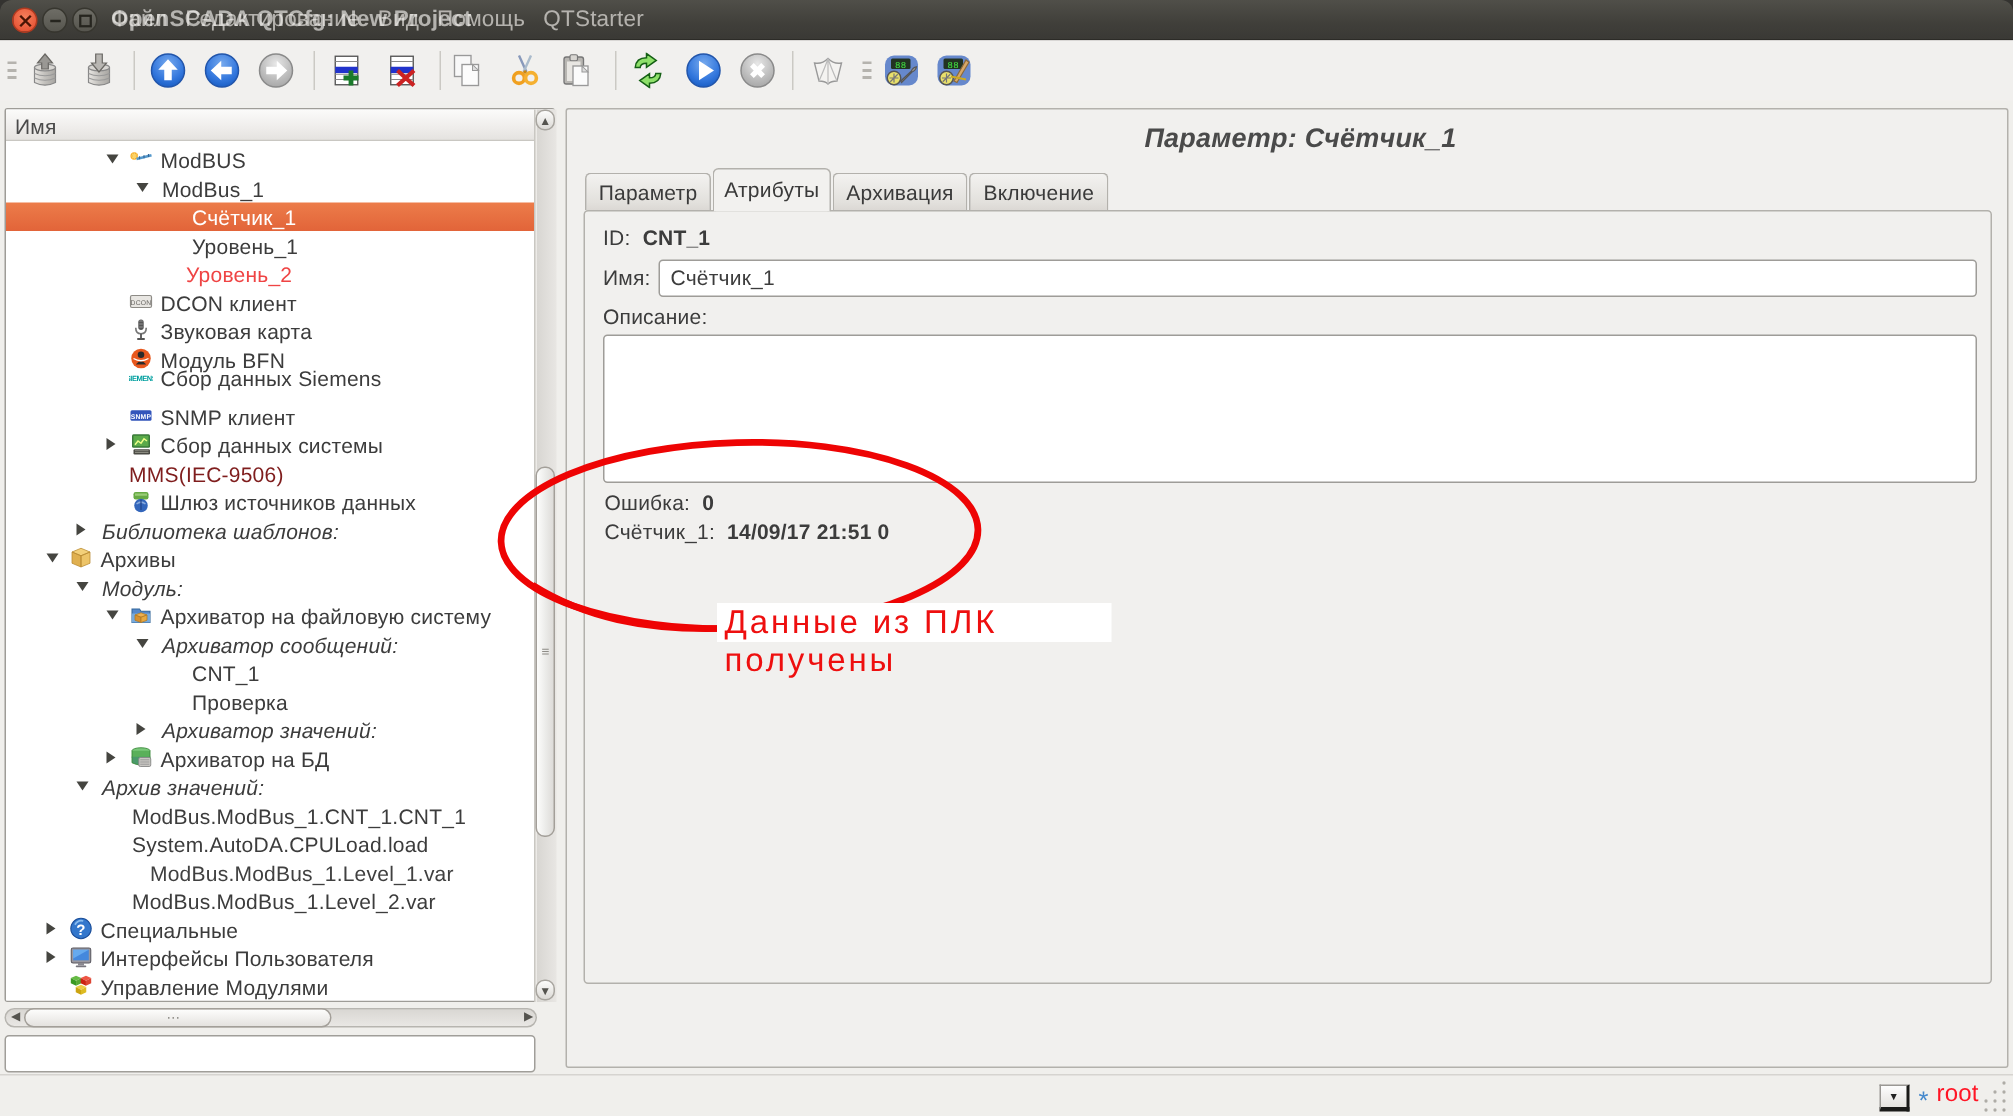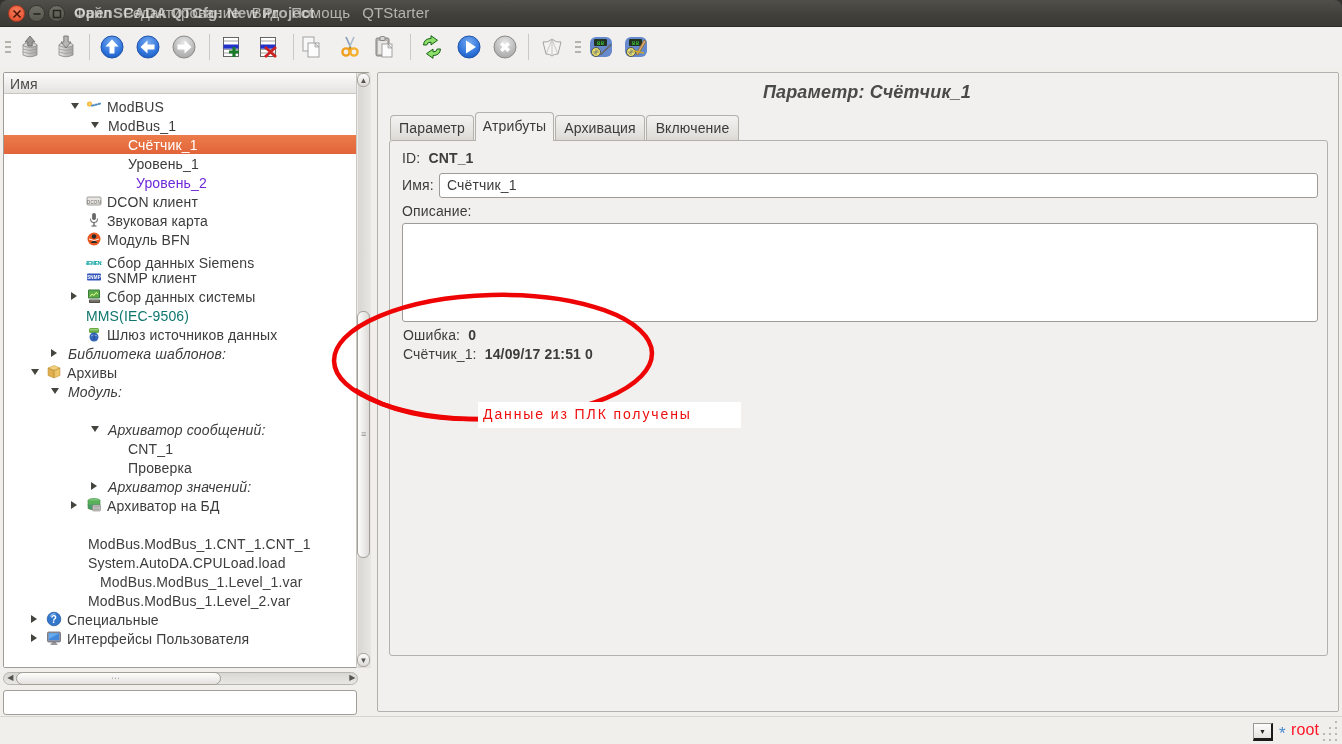--- a/index.html
+++ b/index.html
@@ -103,21 +103,21 @@
   background:linear-gradient(#fdfdfd,#e4e2de); border:1px solid #9a9894;
   border-right:2px solid #1a1a18; border-bottom:3px solid #1a1a18; font-size:7px;
   text-align:center; line-height:16px; color:#222; }
 #star { position:absolute; left:1279px; top:7px; color:#4488cc; font-size:17px; }
 #rootlbl { position:absolute; left:1291px; top:4px; color:#ff1525; font-size:16px; }
 #grip-rs { position:absolute; left:1320px; top:718px; width:20px; height:24px; z-index:11; }
 
 
 #annot { position:absolute; left:0; top:0; width:1342px; height:744px; z-index:9; pointer-events:none; }
 #redlabel { position:absolute; left:478px; top:402px; width:263px; height:26px; background:#fff;
-  color:#ee0f0f; font-size:14px; letter-spacing:1.9px; line-height:25px; text-align:left; padding-left:5px; z-index:10; }
+  color:#ee0f0f; font-size:22px; letter-spacing:1.9px; line-height:25px; text-align:left; padding-left:5px; z-index:10; }
 </style>
 </head>
 <body>
 
 <div style="position:absolute;left:0;top:0;width:1342px;height:14px;background:#343330;"></div>
 <div id="titlebar">
   <div class="btn" id="btn-close">
       <svg width="10" height="10" viewBox="0 0 10 10">
         <path d="M1.5 1.5 L8.5 8.5 M8.5 1.5 L1.5 8.5" stroke="#4a1505" stroke-width="1.6"></path>
       </svg>
@@ -273,21 +273,21 @@
         <div class="arrow arr-d" style="left:87px;"></div>
         <span class="tx" style="left:104px;color:#3c3c3c;">ModBus_1</span>
       </div>
       <div class="trow" style="top:41px;">
         <span class="tx" style="left:124px;color:#fff;">Счётчик_1</span>
       </div>
       <div class="trow" style="top:60px;">
         <span class="tx" style="left:124px;color:#3c3c3c;">Уровень_1</span>
       </div>
       <div class="trow" style="top:79px;">
-        <span class="tx" style="left:132px;color:#6d28d9;">Уровень_2</span>
+        <span class="tx" style="left:120px;color:#ef4444;">Уровень_2</span>
       </div>
       <div class="trow" style="top:98px;text-align:center;">
         <svg class="ticn" style="left:82px;" viewBox="0 0 16 16">
           <rect x="1" y="4" width="14" height="8" rx="1" fill="#e8e6e2" stroke="#8d8b86" stroke-width="0.8"></rect>
           <text x="8" y="10.5" font-size="4.5" text-anchor="middle" fill="#6a6864" font-family="Liberation Sans">DCON</text>
         </svg>
         <span class="tx" style="left:103px;color:#3c3c3c;">DCON клиент</span>
       </div>
       <div class="trow" style="top:117px;">
         <svg class="ticn" style="left:82px;" viewBox="0 0 16 16">
@@ -300,21 +300,21 @@
       </div>
       <div class="trow" style="top:136px;">
         <svg class="ticn" style="left:82px;" viewBox="0 0 16 16">
           <circle cx="8" cy="8" r="6.5" fill="#e8581e"></circle>
           <circle cx="8" cy="5.5" r="2.2" fill="#2a2a2a"></circle>
           <path d="M4.5 12 q3.5 -4.5 7 0 z" fill="#2a2a2a"></path>
           <path d="M3 8 q5 3 10 0" stroke="#fff" stroke-width="0.9" fill="none"></path>
         </svg>
         <span class="tx" style="left:103px;color:#3c3c3c;">Модуль BFN</span>
       </div>
-      <div class="trow" style="top:159px;">
+      <div class="trow" style="top:148px;">
         <svg class="ticn" style="left:82px;" viewBox="0 0 16 16">
           <text x="8" y="11" font-size="5" font-weight="bold" text-anchor="middle" fill="#009f9f" font-family="Liberation Sans" letter-spacing="-0.3">SIEMENS</text>
         </svg>
         <span class="tx" style="left:103px;color:#3c3c3c;">Сбор данных Siemens</span>
       </div>
       <div class="trow" style="top:174px;">
         <svg class="ticn" style="left:82px;" viewBox="0 0 16 16">
           <rect x="1" y="4.5" width="14" height="7" rx="1" fill="#3355bb"></rect>
           <text x="8" y="10" font-size="4.5" font-weight="bold" text-anchor="middle" fill="#fff" font-family="Liberation Sans">SNMP</text>
         </svg>
@@ -325,21 +325,21 @@
         <svg class="ticn" style="left:82px;" viewBox="0 0 16 16">
           <rect x="2" y="1.5" width="12" height="9" rx="1" fill="#3a7a3a"></rect>
           <rect x="3" y="2.5" width="10" height="7" fill="#5aaa4a"></rect>
           <path d="M4 8.5 L6 6 L8 7.5 L10 4.5 L12 6" stroke="#eeff88" stroke-width="1" fill="none"></path>
           <rect x="3" y="11.5" width="11" height="3.5" rx="0.8" fill="#4a4a44"></rect>
           <path d="M4 12.5 h9 M4 13.7 h9" stroke="#8a8a80" stroke-width="0.7"></path>
         </svg>
         <span class="tx" style="left:103px;color:#3c3c3c;">Сбор данных системы</span>
       </div>
       <div class="trow" style="top:212px;">
-        <span class="tx" style="left:82px;color:#0f766e;">MMS(IEC-9506)</span>
+        <span class="tx" style="left:82px;color:#7f1d1d;">MMS(IEC-9506)</span>
       </div>
       <div class="trow" style="top:231px;">
         <svg class="ticn" style="left:82px;" viewBox="0 0 16 16">
           <rect x="3" y="2" width="10" height="5" rx="1.5" fill="#66aa44"></rect>
           <rect x="4" y="3" width="8" height="1.5" fill="#99cc77"></rect>
           <circle cx="8" cy="11" r="4.5" fill="#3366bb"></circle>
           <path d="M5 10 q3 -2.5 6 0" stroke="#88aadd" stroke-width="1" fill="none"></path>
           <path d="M8 7 L8 14" stroke="#224488" stroke-width="0.8"></path>
         </svg>
         <span class="tx" style="left:103px;color:#3c3c3c;">Шлюз источников данных</span>
@@ -355,20 +355,31 @@
           <path d="M2 4 L8 6.5 L8 14 L2 11.5 Z" fill="#e0b050"></path>
           <path d="M14 4 L8 6.5 L8 14 L14 11.5 Z" fill="#edc468"></path>
           <path d="M8 1.5 L14 4 L8 6.5 L2 4 Z M2 4 L8 6.5 L8 14 L2 11.5 Z M14 4 L8 6.5 L8 14 L14 11.5Z" fill="none" stroke="#b88a30" stroke-width="0.5"></path>
         </svg>
         <span class="tx" style="left:63px;color:#3c3c3c;">Архивы</span>
       </div>
       <div class="trow it" style="top:288px;">
         <div class="arrow arr-d" style="left:47px;"></div>
         <span class="tx" style="left:64px;color:#3c3c3c;">Модуль:</span>
       </div>
+      <div class="trow" style="top:307px;">
+        <div class="arrow arr-d" style="left:67px;"></div>
+        <svg class="ticn" style="left:82px;" viewBox="0 0 16 16">
+          <path d="M2 4 L2 13 L14 13 L14 5.5 L8 5.5 L7 4 Z" fill="#5588cc" stroke="#336699" stroke-width="0.7"></path>
+          <path d="M2 7 L14 7 L14 13 L2 13 Z" fill="#77aadd"></path>
+          <path d="M4 8 l4 -1.5 4 1.5 -4 1.5 Z" fill="#f0b050" stroke="#b07820" stroke-width="0.5"></path>
+          <path d="M4 8 l0 3.5 4 1.5 0 -3.5 Z" fill="#d89030" stroke="#b07820" stroke-width="0.5"></path>
+          <path d="M12 8 l0 3.5 -4 1.5 0 -3.5 Z" fill="#e8a840" stroke="#b07820" stroke-width="0.5"></path>
+        </svg>
+        <span class="tx" style="left:103px;color:#3c3c3c;">Архиватор на файловую систему</span>
+      </div>
       <div class="trow it" style="top:326px;">
         <div class="arrow arr-d" style="left:87px;"></div>
         <span class="tx" style="left:104px;color:#3c3c3c;">Архиватор сообщений:</span>
       </div>
       <div class="trow" style="top:345px;">
         <span class="tx" style="left:124px;color:#3c3c3c;">CNT_1</span>
       </div>
       <div class="trow" style="top:364px;">
         <span class="tx" style="left:124px;color:#3c3c3c;">Проверка</span>
       </div>
@@ -379,20 +390,24 @@
       <div class="trow" style="top:402px;">
         <div class="arrow arr-r" style="left:67px;"></div>
         <svg class="ticn" style="left:82px;" viewBox="0 0 16 16">
           <ellipse cx="8" cy="3.5" rx="6" ry="2" fill="#7ac87a" stroke="#3a8a3a" stroke-width="0.6"></ellipse>
           <path d="M2 3.5 L2 8 q6 3 12 0 L14 3.5" fill="#5ab05a" stroke="#3a8a3a" stroke-width="0.6"></path>
           <path d="M2 7.5 L2 11.5 q6 3 12 0 L14 7.5" fill="#4a9a6a" stroke="#3a8a3a" stroke-width="0.6"></path>
           <rect x="6.5" y="8" width="8" height="6" rx="1" fill="#c8c6c2" stroke="#888" stroke-width="0.6"></rect>
           <path d="M7.5 9.5 h6 M7.5 11 h6 M7.5 12.5 h6" stroke="#999" stroke-width="0.6"></path>
         </svg>
         <span class="tx" style="left:103px;color:#3c3c3c;">Архиватор на БД</span>
+      </div>
+      <div class="trow it" style="top:421px;">
+        <div class="arrow arr-d" style="left:47px;"></div>
+        <span class="tx" style="left:64px;color:#3c3c3c;">Архив значений:</span>
       </div>
       <div class="trow" style="top:440px;">
         <span class="tx" style="left:84px;color:#3c3c3c;">ModBus.ModBus_1.CNT_1.CNT_1</span>
       </div>
       <div class="trow" style="top:459px;padding-left:24px;">
         <span class="tx" style="left:84px;color:#3c3c3c;">System.AutoDA.CPULoad.load</span>
       </div>
       <div class="trow" style="top:478px;">
         <span class="tx" style="left:96px;color:#404040;">ModBus.ModBus_1.Level_1.var</span>
       </div>
@@ -412,20 +427,34 @@
       <div class="trow" style="top:535px;">
         <div class="arrow arr-r" style="left:27px;"></div>
         <svg class="ticn" style="left:42px;" viewBox="0 0 16 16">
           <rect x="1.5" y="2" width="13" height="10" rx="1.2" fill="#9a98a0" stroke="#5a5860" stroke-width="0.7"></rect>
           <rect x="2.8" y="3.2" width="10.4" height="7" fill="#4488dd"></rect>
           <path d="M2.8 3.2 L13.2 3.2 L2.8 9 Z" fill="#66aaee"></path>
           <rect x="6" y="12" width="4" height="1.6" fill="#8a8890"></rect>
           <rect x="4.5" y="13.6" width="7" height="1.2" rx="0.5" fill="#77757d"></rect>
         </svg>
         <span class="tx" style="left:63px;color:#3c3c3c;">Интерфейсы Пользователя</span>
+      </div>
+      <div class="trow" style="top:554px;">
+        <svg class="ticn" style="left:42px;" viewBox="0 0 16 16">
+          <path d="M4.7 1.5 L8.2 3 L4.7 4.8 L1.2 3Z" fill="#66bb44"></path>
+          <path d="M1.2 3 L4.7 4.8 L4.7 8.2 L1.2 6.5Z" fill="#3a9922"></path>
+          <path d="M8.2 3 L4.7 4.8 L4.7 8.2 L8.2 6.5Z" fill="#55aa33"></path>
+          <path d="M11.3 1.5 L14.8 3 L11.3 4.8 L7.8 3Z" fill="#ee5544"></path>
+          <path d="M7.8 3 L11.3 4.8 L11.3 8.2 L7.8 6.5Z" fill="#cc2211"></path>
+          <path d="M14.8 3 L11.3 4.8 L11.3 8.2 L14.8 6.5Z" fill="#dd4433"></path>
+          <path d="M8 7.5 L11.5 9 L8 10.8 L4.5 9Z" fill="#eecc44"></path>
+          <path d="M4.5 9 L8 10.8 L8 14.2 L4.5 12.5Z" fill="#cca411"></path>
+          <path d="M11.5 9 L8 10.8 L8 14.2 L11.5 12.5Z" fill="#ddbb22"></path>
+        </svg>
+        <span class="tx" style="left:63px;color:#3c3c3c;">Управление Модулями</span>
       </div>
     </div>
   <div id="treeheader">
       <span>Имя</span>
     </div>
   <div id="vscroll">
     <div class="vtrough"></div>
     <div class="vbtn" style="top:0;">▲</div>
     <div class="vthumb"></div>
     <div class="vdots" style="left:4px; top:356px;">≡</div>

